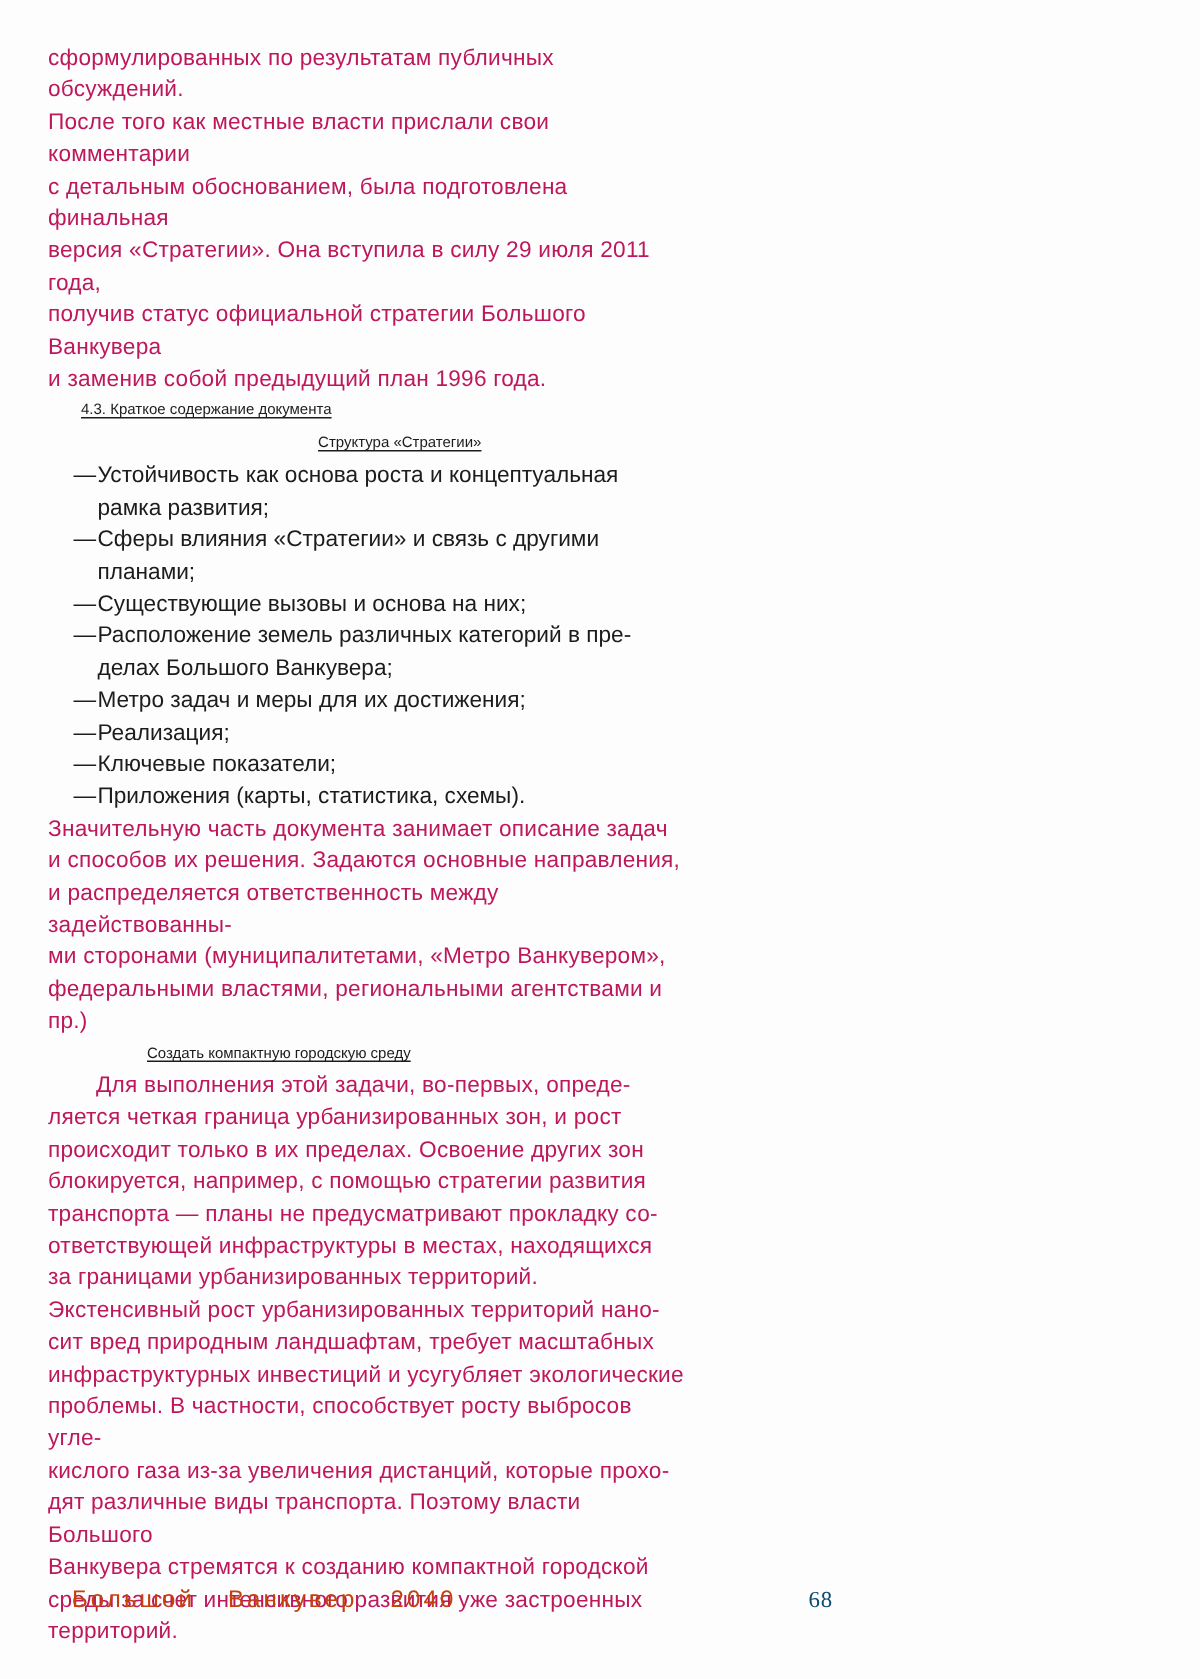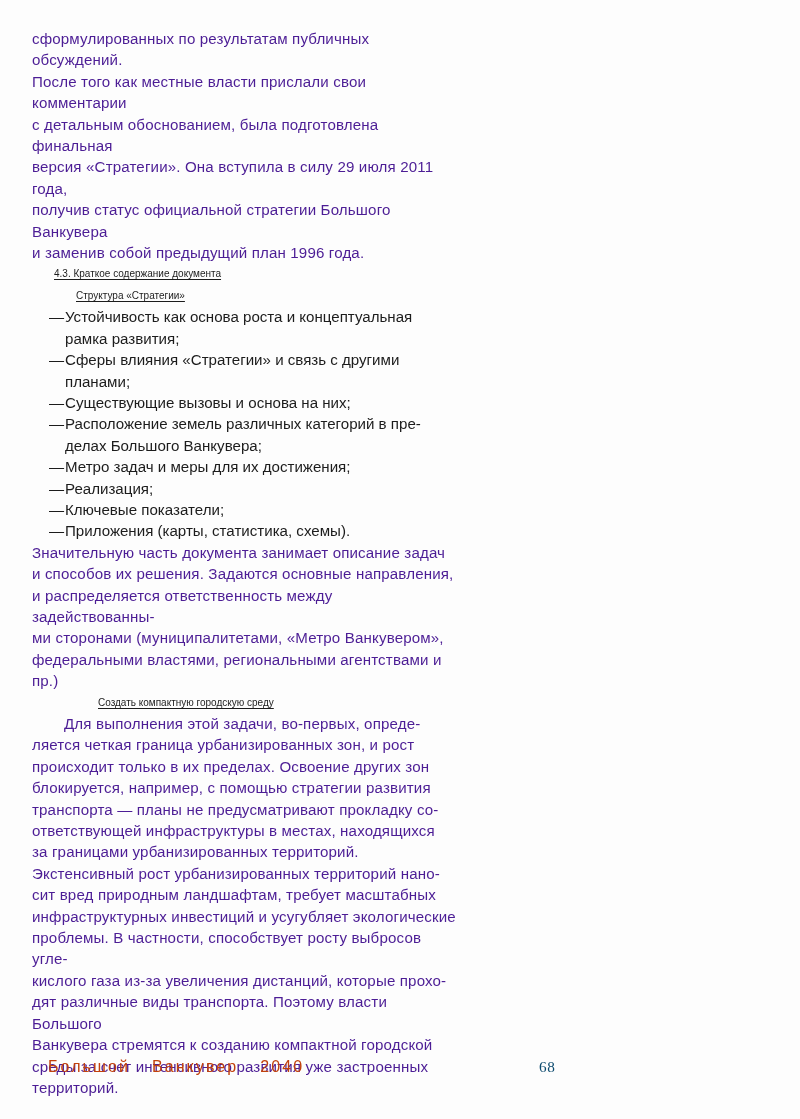--- a/index.html
+++ b/index.html
@@ -30,21 +30,21 @@
     top: 28px;
     width: 425px;
   }
 
   p.body-par,
   div.body-par {
     margin: 0;
     font-size: 15.1px;
     line-height: 21.4px;
     letter-spacing: 0.01em;
-    color: #4c1d95;
+    color: #be185d;
     text-align: left;
     white-space: pre-wrap;
   }
 
   
   .par-indent {
     text-indent: 32px;
   }
 
   
@@ -55,21 +55,21 @@
     color: #1c1c1c;
     white-space: pre;
   }
   .sub-head .u {
     text-decoration: underline;
     text-underline-offset: 2px;
     text-decoration-thickness: 1px;
   }
 
   .head-l1 { padding-left: 22px; }
-  .head-l2 { padding-left: 44px; }
+  .head-l2 { padding-left: 44px; text-align: center; }
   .head-l3 { padding-left: 66px; }
 
   
   ul.dash-list {
     list-style: none;
     margin: 0;
     padding: 0;
   }
   ul.dash-list li {
     position: relative;

